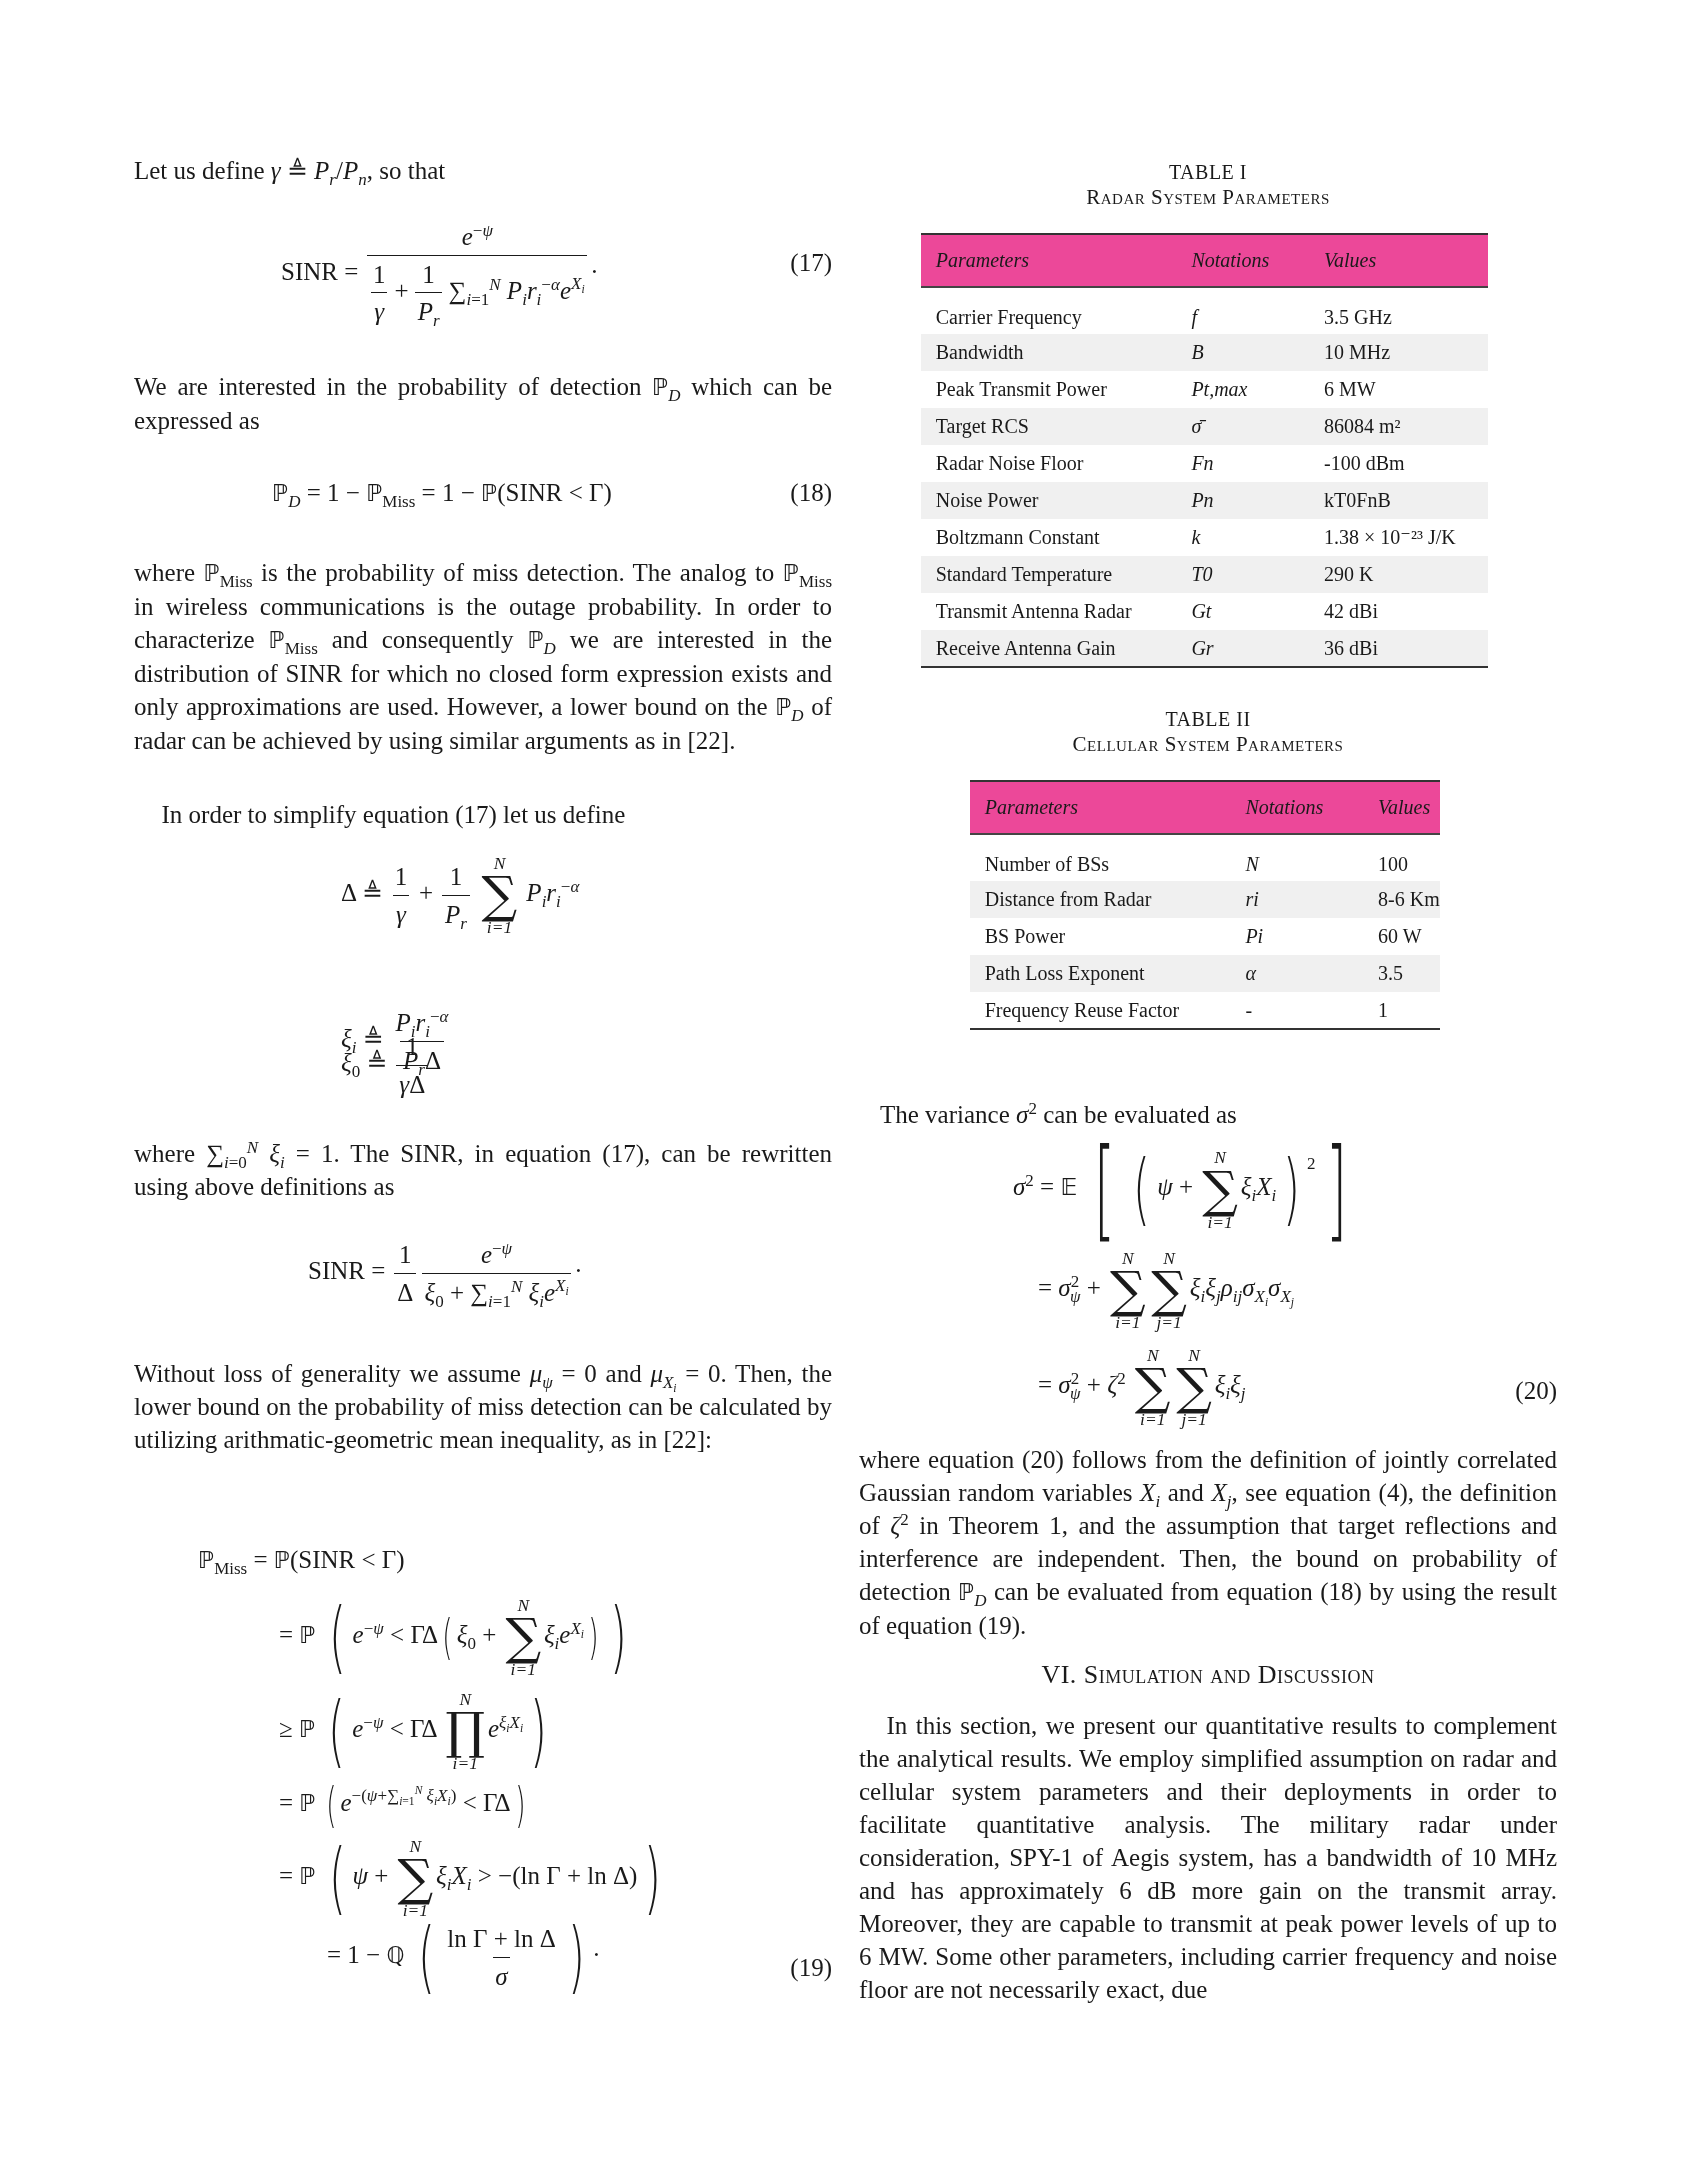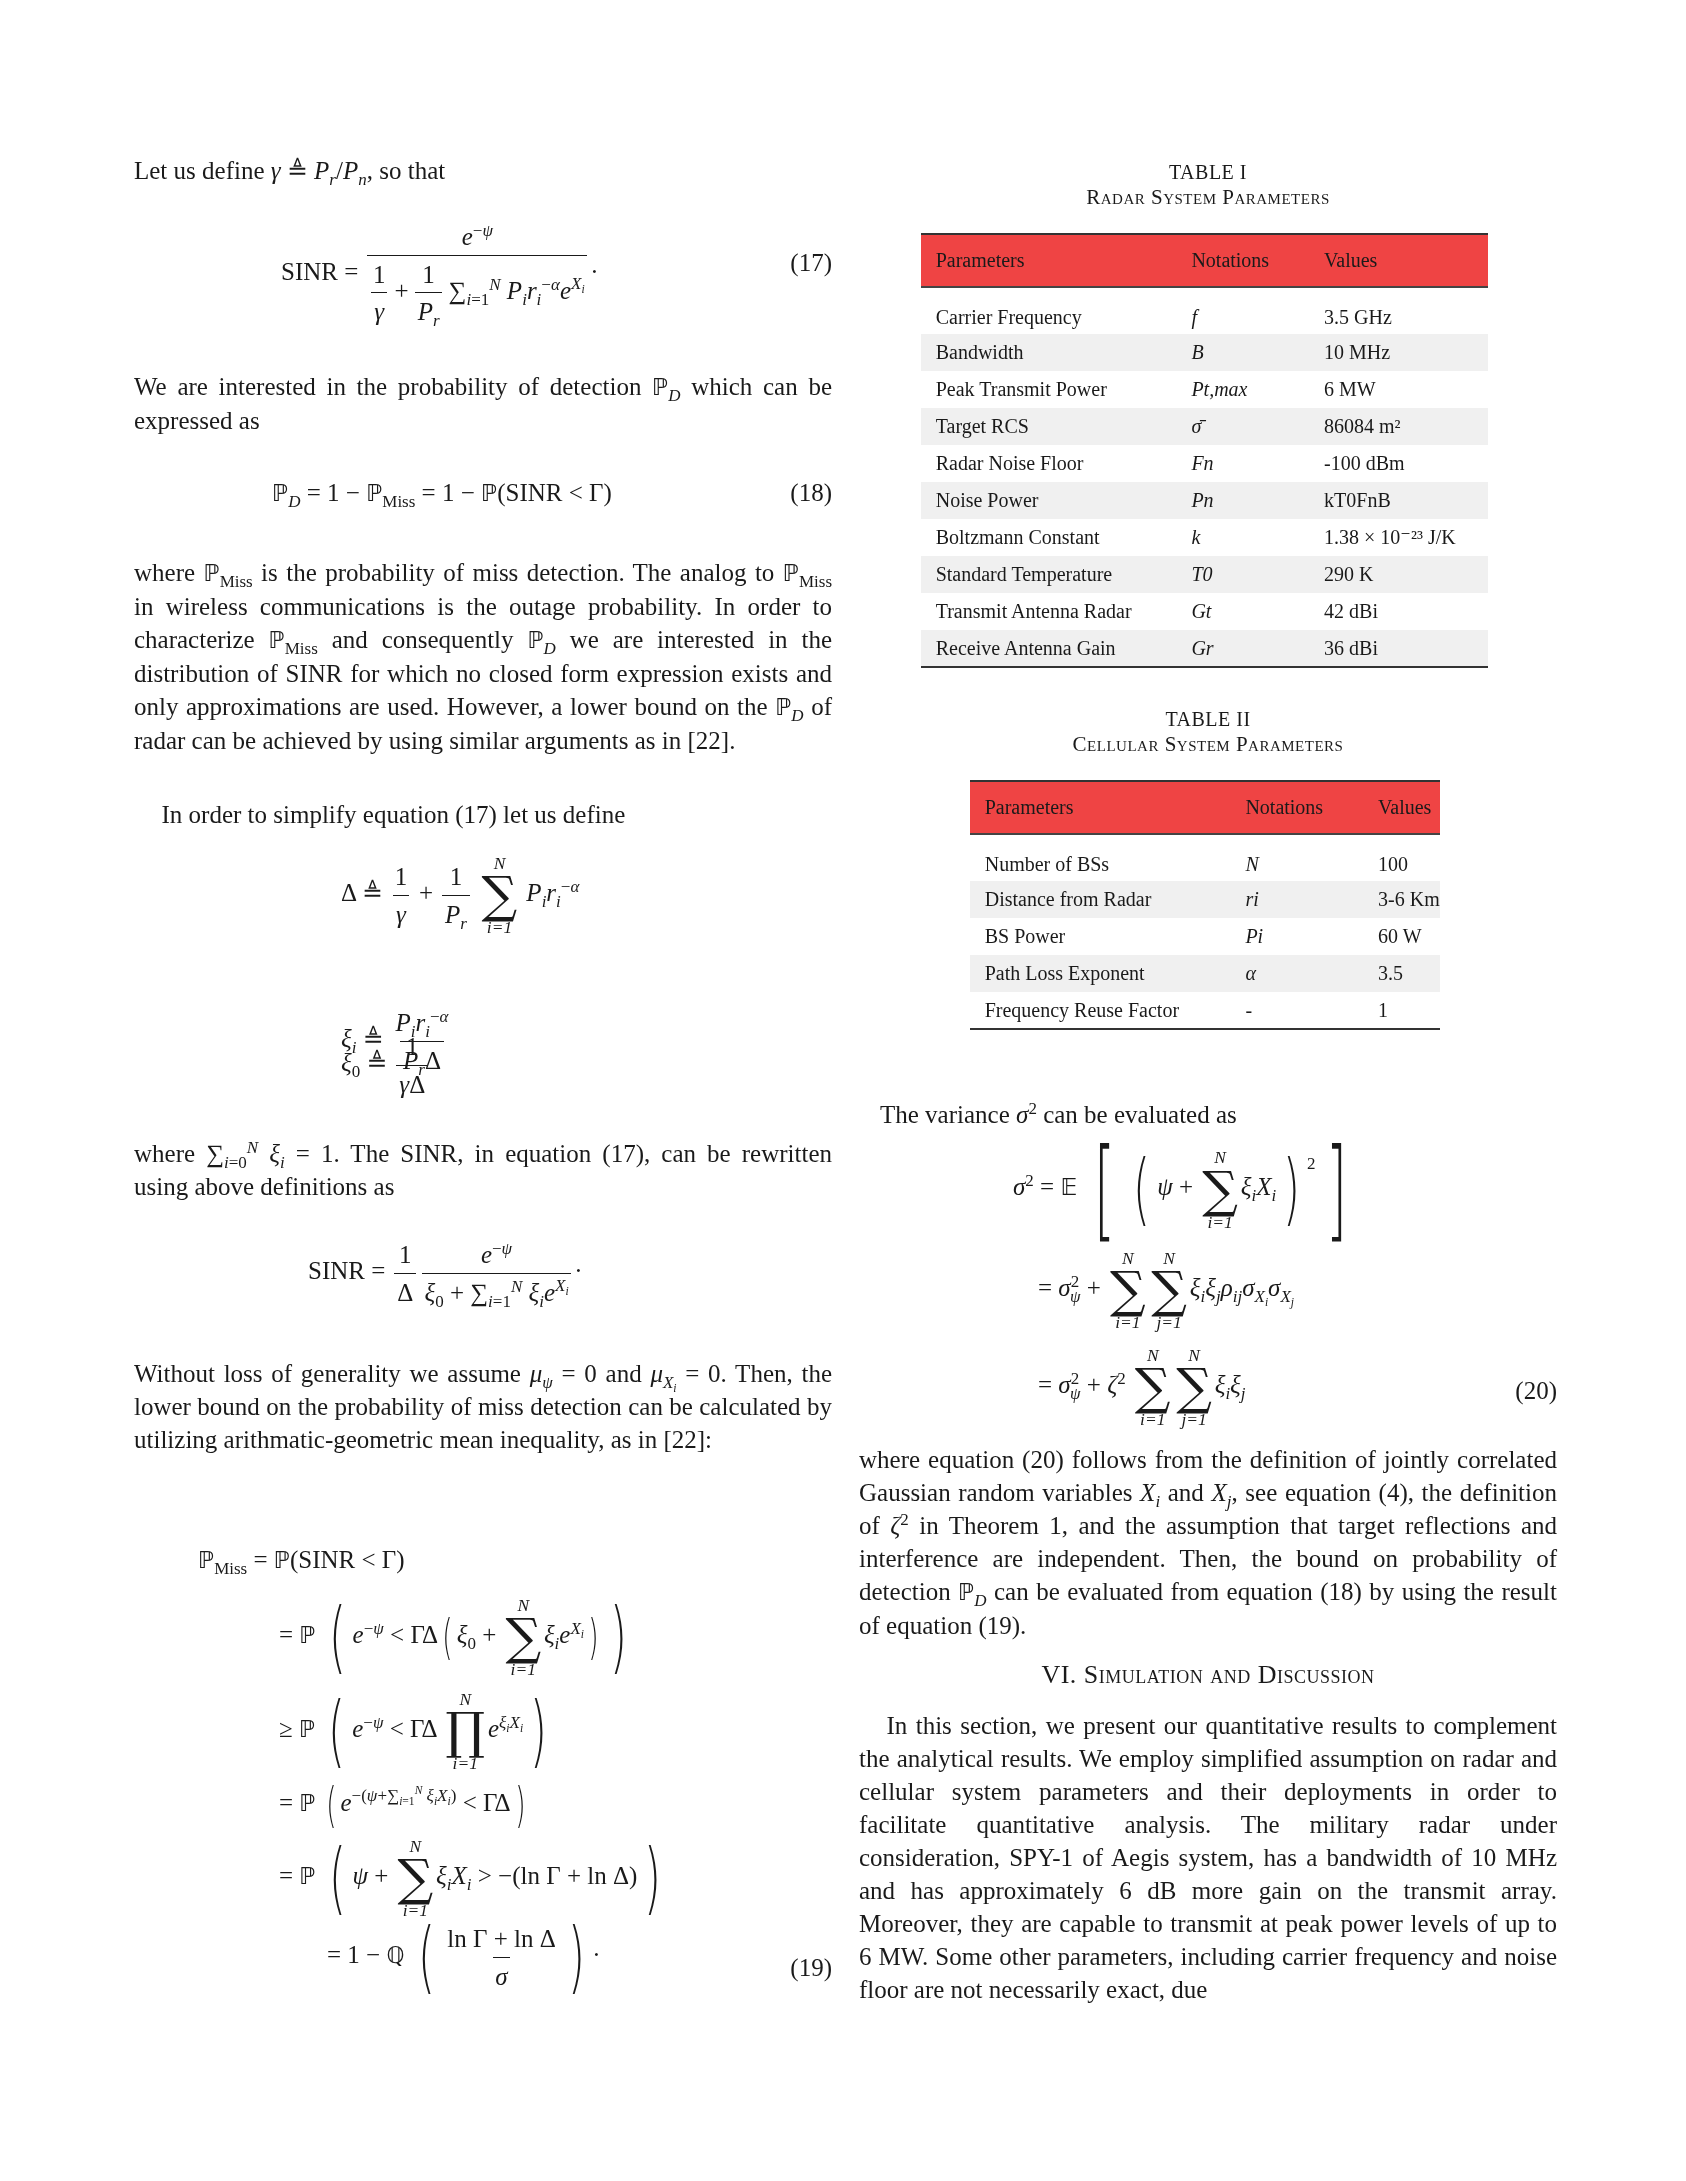--- a/index.html
+++ b/index.html
@@ -21,21 +21,21 @@
   .frac .den { border-top: 1.5px solid #1a1a1a; padding: 1.8px 2.8px 0; }
   .bigop { display: inline-flex; flex-direction: column; align-items: center; vertical-align: middle; margin: 0 2.8px; }
   .bigop .sym { font-size: 50px; line-height: 46px; font-family: "DejaVu Serif", serif; }
   .bigop .lim { font-size: 17.4px; line-height: 18.4px; font-style: italic; }
   .paren { font-size: 79px; line-height: 73px; vertical-align: middle; font-weight: 200; font-family: "DejaVu Sans", sans-serif; transform: scaleX(0.55); display: inline-block; }
   .paren.small { font-size: 48px; line-height: 46px; }
   .bracket { font-size: 110px; line-height: 101px; vertical-align: middle; font-weight: 200; font-family: "DejaVu Sans", sans-serif; transform: scaleX(0.5); display: inline-block; }
   .caption { position: absolute; text-align: center; font-size: 20px; line-height: 25px; letter-spacing: 0.5px; }
   .caption .sc { font-variant: small-caps; font-size: 21px; }
   table.param { position: absolute; border-collapse: collapse; font-size: 20px; }
-  table.param thead tr { background: #ef4444; }
+  table.param thead tr { background: #ec4899; font-style: italic; }
   table.param thead th { font-weight: normal; text-align: left; height: 51px; padding: 0 0 0 14.7px; }
   table.param { border-top: 2.8px solid #333; border-bottom: 2.8px solid #333; }
   table.param thead { border-bottom: 2.3px solid #444; }
   table.param tbody tr { height: 37px; }
   table.param tbody tr:nth-child(even) { background: #f0f0f0; }
   table.param tbody tr:first-child td { padding-top: 13px; }
   table.param td { padding: 0 0 0 14.7px; white-space: nowrap; }
   table.param td.not { font-style: italic; }
   .section { position: absolute; text-align: center; font-size: 26px; font-variant: small-caps; letter-spacing: 0.5px; }
 </style>
@@ -235,21 +235,21 @@
     </thead>
     <tbody>
         <tr>
           <td>Number of BSs</td>
           <td class="not">N</td>
           <td>100</td>
         </tr>
         <tr>
           <td>Distance from Radar</td>
           <td class="not">ri</td>
-          <td>3-6 Km</td>
+          <td>8-6 Km</td>
         </tr>
         <tr>
           <td>BS Power</td>
           <td class="not">Pi</td>
           <td>60 W</td>
         </tr>
         <tr>
           <td>Path Loss Exponent</td>
           <td class="not">α</td>
           <td>3.5</td>

